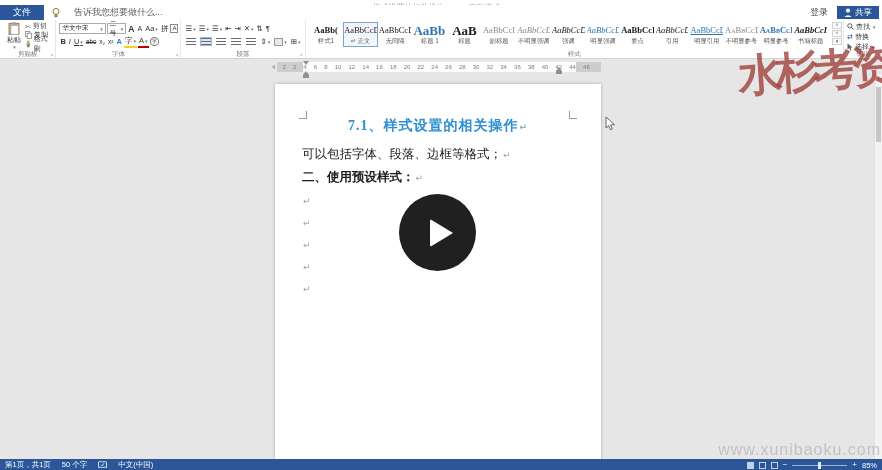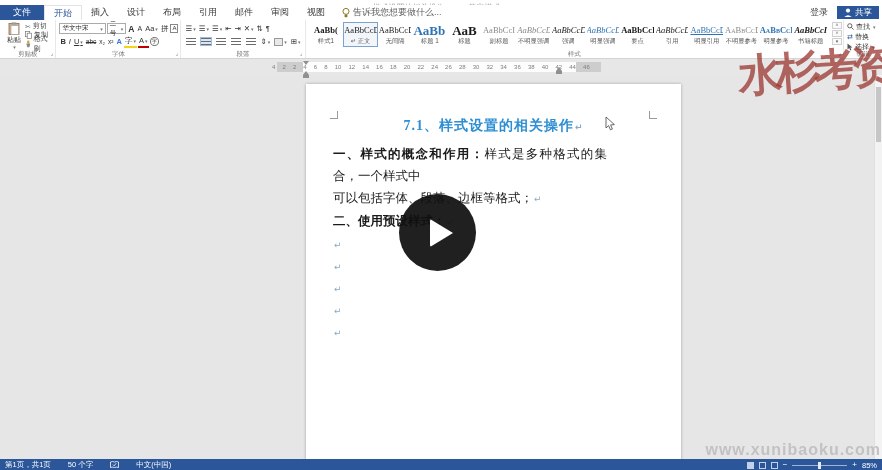--- a/index.html
+++ b/index.html
@@ -10,21 +10,21 @@
   
   .titlebar { height:5px; overflow:hidden; text-align:center; position:relative; background:#fff; }
   .wtitle { position:relative; top:-4px; font-size:8px; color:#9a9a9a; }
 
   
   .tabrow { height:15px; display:flex; align-items:stretch; font-size:9px; background:#fff; }
   .file-tab { background:#2b579a; color:#fff; padding:0 13px; display:flex; align-items:center; }
   .tabs { display:flex; }
   .tab { padding:0 9px; display:flex; align-items:center; color:#3a3a3a; cursor:default; }
   .tab.selected { background:#fff; color:#2b579a; border:1px solid #e3e3e3; border-bottom:none; }
-  .tellme { display:flex; align-items:center; gap:3px; margin-left:8px; color:#5e5e5e; }
+  .tellme { display:flex; align-items:center; gap:14px; margin-left:8px; color:#5e5e5e; }
   .tr-right { margin-left:auto; display:flex; align-items:center; gap:9px; padding-right:3px; }
   .signin { color:#444; }
   .share-btn { background:#2b579a; color:#fff; height:13px; padding:0 7px; display:flex; align-items:center; gap:3px; font-size:8.5px; }
 
   
   .ribbon { height:39px; display:flex; background:#fff; border-bottom:1px solid #d4d4d4; position:relative; }
   .rgroup { position:relative; border-right:1px solid #e8e8e8; padding:2px 2px 11px 3px; }
   .glabel { position:absolute; bottom:0; left:0; right:0; text-align:center; font-size:6.5px; color:#7a7a7a; line-height:9px; }
   .launcher { position:absolute; bottom:1px; right:2px; font-size:6px; color:#8a8a8a; line-height:7px; }
   .frow { display:flex; align-items:center; gap:1px; height:13px; }
@@ -86,39 +86,39 @@
   .rband { position:absolute; left:277px; width:324px; top:3px; height:10px; background:#cdcdcd; }
   .rwhite { position:absolute; left:26px; right:25px; top:0; bottom:0; background:#fdfdfd; }
   .rnums { position:absolute; left:272px; width:318px; top:4px; display:flex; justify-content:space-between; font-size:6px; color:#808080; line-height:8px; }
   .ind { position:absolute; z-index:3; }
   .tri-d { width:0; height:0; border:3px solid transparent; border-top:4px solid #909090; }
   .tri-u { width:0; height:0; border:3px solid transparent; border-bottom:4px solid #909090; }
   .ind-sq { width:6px; height:3px; background:#909090; }
 
   
   .docarea { position:relative; height:384px; background:#e6e6e6; overflow:hidden; }
-  .page { position:absolute; left:275px; top:9px; width:375px; height:380px; background:#fff; box-shadow:0 0 3px rgba(0,0,0,.28);margin-left:31px; }
+  .page { position:absolute; left:275px; top:9px; width:326px; height:380px; background:#fff; box-shadow:0 0 3px rgba(0,0,0,.28); }
   .crop { position:absolute; width:8px; height:8px; }
   .crop-tl { left:24px; top:27px; border-bottom:1px solid #9a9a9a; border-right:1px solid #9a9a9a; }
   .crop-tr { right:24px; top:27px; border-bottom:1px solid #9a9a9a; border-left:1px solid #9a9a9a; }
   .doc-title { position:absolute; top:33px; left:0; right:0; text-align:center; font-family:"Liberation Serif","DejaVu Serif",serif; font-weight:bold; font-size:14px; color:#2e8fd2; letter-spacing:1px; }
   .doc-body { position:absolute; top:59px; left:27px; width:274px; font-family:"Liberation Serif","DejaVu Serif",serif; font-size:12.5px; line-height:22px; color:#1a1a1a; text-align:justify; }
   .doc-line b { font-weight:bold; }
   .pilcrow { color:#86aac6; font-size:9px; margin-left:1px; font-family:"DejaVu Sans",sans-serif; }
   .empty-line { height:22px; text-align:left; }
   .play-overlay { position:absolute; left:399px; top:119px; width:77px; height:77px; border-radius:50%; background:rgba(15,15,15,.93); display:flex; align-items:center; justify-content:center; cursor:pointer; }
   .play-tri { width:0; height:0; border-top:14px solid transparent; border-bottom:14px solid transparent; border-left:23px solid #fff; margin-left:7px; border-radius:2px; }
   .mouse-cursor { position:absolute; left:605px; top:41px; }
   .vscroll { position:absolute; right:0; top:0; bottom:0; width:8px; background:#f3f3f3; border-left:1px solid #e0e0e0; }
   .vthumb { position:absolute; top:12px; left:1px; width:5px; height:55px; background:#c6c6c6; }
   .varrow { position:absolute; top:2px; left:0; right:0; text-align:center; font-size:5px; color:#999; }
-  .url-watermark { position:absolute; right:1px; bottom:0; font-weight:bold; font-size:16px; letter-spacing:1px; color:#bcbcbc; opacity:.85; }
-
-  
-  .statusbar { height:12px; background:#2b579a; color:#fff; display:flex; align-items:center; font-size:7.5px; padding:0 5px; gap:17px; }
+  .url-watermark { position:absolute; right:1px; bottom:0; font-weight:normal; font-size:16px; letter-spacing:1px; color:#bcbcbc; opacity:.85; }
+
+  
+  .statusbar { height:12px; background:#2b579a; color:#fff; display:flex; align-items:center; font-size:7.5px; padding:0 5px; gap:11px; }
   .sb-item { display:flex; align-items:center; gap:2px; }
   .sb-right { margin-left:auto; display:flex; align-items:center; gap:5px; }
   .viewico { width:7px; height:7px; border:1px solid #c3d1e8; display:inline-block; }
   .viewico.active { background:#c3d1e8; }
   .zoom-track { position:relative; width:55px; height:1px; background:#9fb4d4; }
   .zoom-thumb { position:absolute; left:26px; top:-3px; width:3px; height:7px; background:#e8edf5; }
   .zbtn { font-size:8px; line-height:8px; }
 
   
   .corner-watermark { position:absolute; top:47px; right:-8px; z-index:60; pointer-events:none;
@@ -129,30 +129,20 @@
 <body>
 
 <div class="app">
 
   <div class="titlebar">
     <span class="wtitle">7.1、样式设置的相关操作.docx [兼容模式] - Word</span>
   </div>
 
   <div class="tabrow">
     <div class="file-tab">文件</div>
-    <div class="tabs" id="tabs">
-        <div class="tab selected">开始</div>
-        <div class="tab">插入</div>
-        <div class="tab">设计</div>
-        <div class="tab">布局</div>
-        <div class="tab">引用</div>
-        <div class="tab">邮件</div>
-        <div class="tab">审阅</div>
-        <div class="tab">视图</div>
-      </div>
     <div class="tellme">
       <svg width="8" height="10" viewBox="0 0 8 10">
         <circle cx="4" cy="3.4" r="3" fill="none" stroke="#8c7a22" stroke-width="1"></circle>
         <rect x="2.6" y="6.8" width="2.8" height="2.4" fill="#8c7a22"></rect>
       </svg>
       <span>告诉我您想要做什么...</span>
     </div>
     <div class="tr-right">
       <span class="signin">登录</span>
       <div class="share-btn">
@@ -438,21 +428,20 @@
         <div class="ind-sq"></div>
     </div>
   </div>
 
   <div class="docarea">
     <div class="page">
       <div class="crop crop-tl"></div>
       <div class="crop crop-tr"></div>
       <div class="doc-title"><span>7.1、样式设置的相关操作</span><span class="pilcrow">↵</span></div>
       <div class="doc-body" id="doc-body">
-          <div class="doc-line"><b>一、样式的概念和作用：</b>样式是多种格式的集合，一个样式中</div>
           <div class="doc-line">可以包括字体、段落、边框等格式；<span class="pilcrow">↵</span></div>
           <div class="doc-line"><b>二、使用预设样式：</b><span class="pilcrow">↵</span></div>
           <div class="empty-line"><span class="pilcrow">↵</span></div>
           <div class="empty-line"><span class="pilcrow">↵</span></div>
           <div class="empty-line"><span class="pilcrow">↵</span></div>
           <div class="empty-line"><span class="pilcrow">↵</span></div>
           <div class="empty-line"><span class="pilcrow">↵</span></div>
         </div>
     </div>
 

